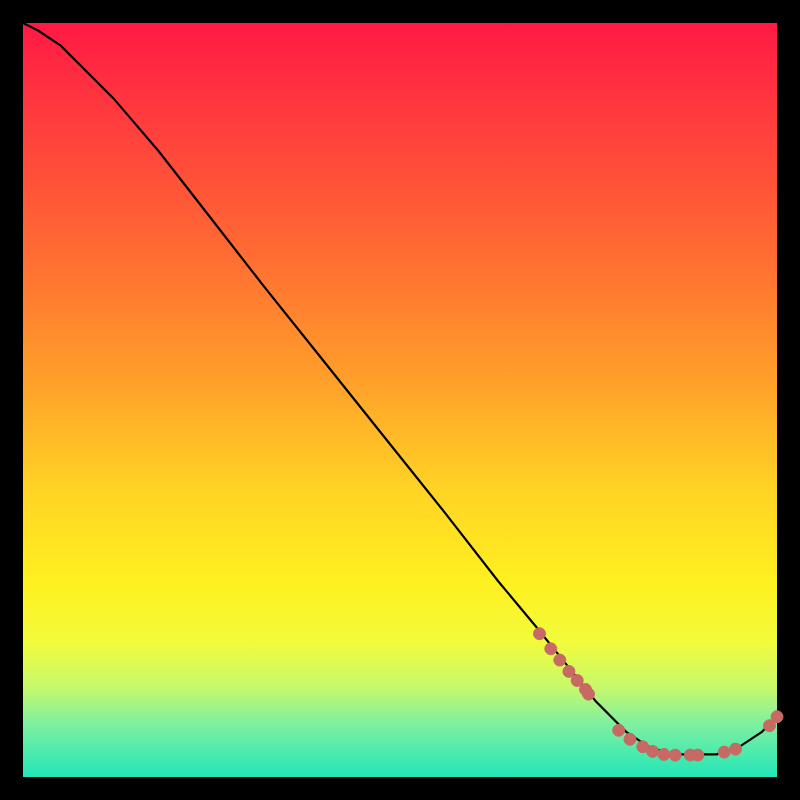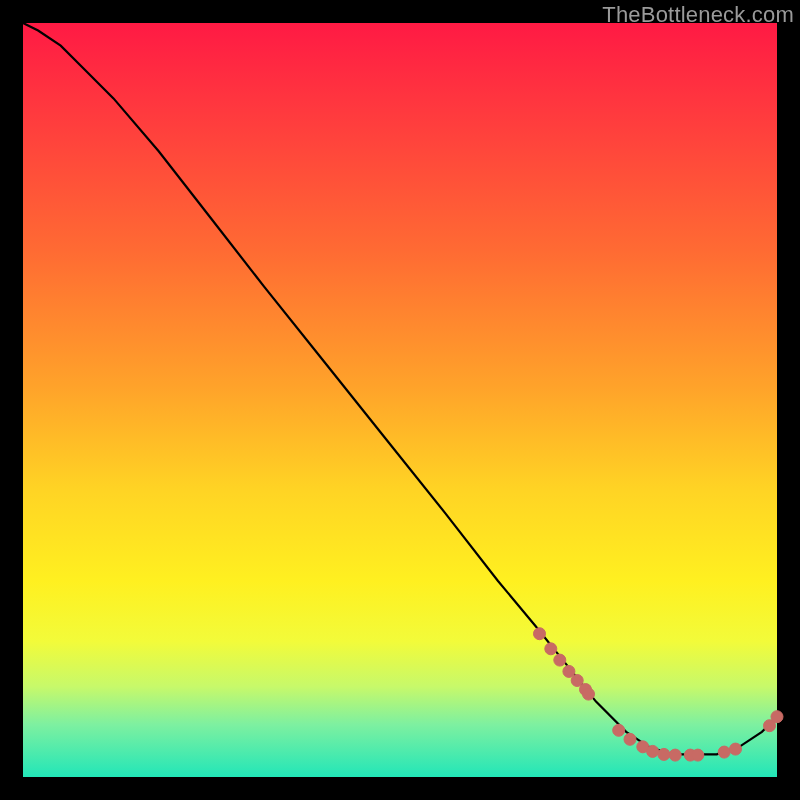--- a/index.html
+++ b/index.html
@@ -78,14 +78,13 @@
           <circle cx="652.2" cy="732.1" r="6" fill="#c86a64" stroke="#c86a64" stroke-width="1"></circle>
           <circle cx="667.3" cy="732.1" r="6" fill="#c86a64" stroke="#c86a64" stroke-width="1"></circle>
           <circle cx="674.8" cy="732.1" r="6" fill="#c86a64" stroke="#c86a64" stroke-width="1"></circle>
           <circle cx="701.2" cy="729.1" r="6" fill="#c86a64" stroke="#c86a64" stroke-width="1"></circle>
           <circle cx="712.5" cy="726.1" r="6" fill="#c86a64" stroke="#c86a64" stroke-width="1"></circle>
           <circle cx="746.5" cy="702.7" r="6" fill="#c86a64" stroke="#c86a64" stroke-width="1"></circle>
           <circle cx="754.0" cy="693.7" r="6" fill="#c86a64" stroke="#c86a64" stroke-width="1"></circle>
         </g>
     </svg>
   </div>
-  <div class="watermark">TheBottleneck.com</div>
 </div>
 
 </body></html>

